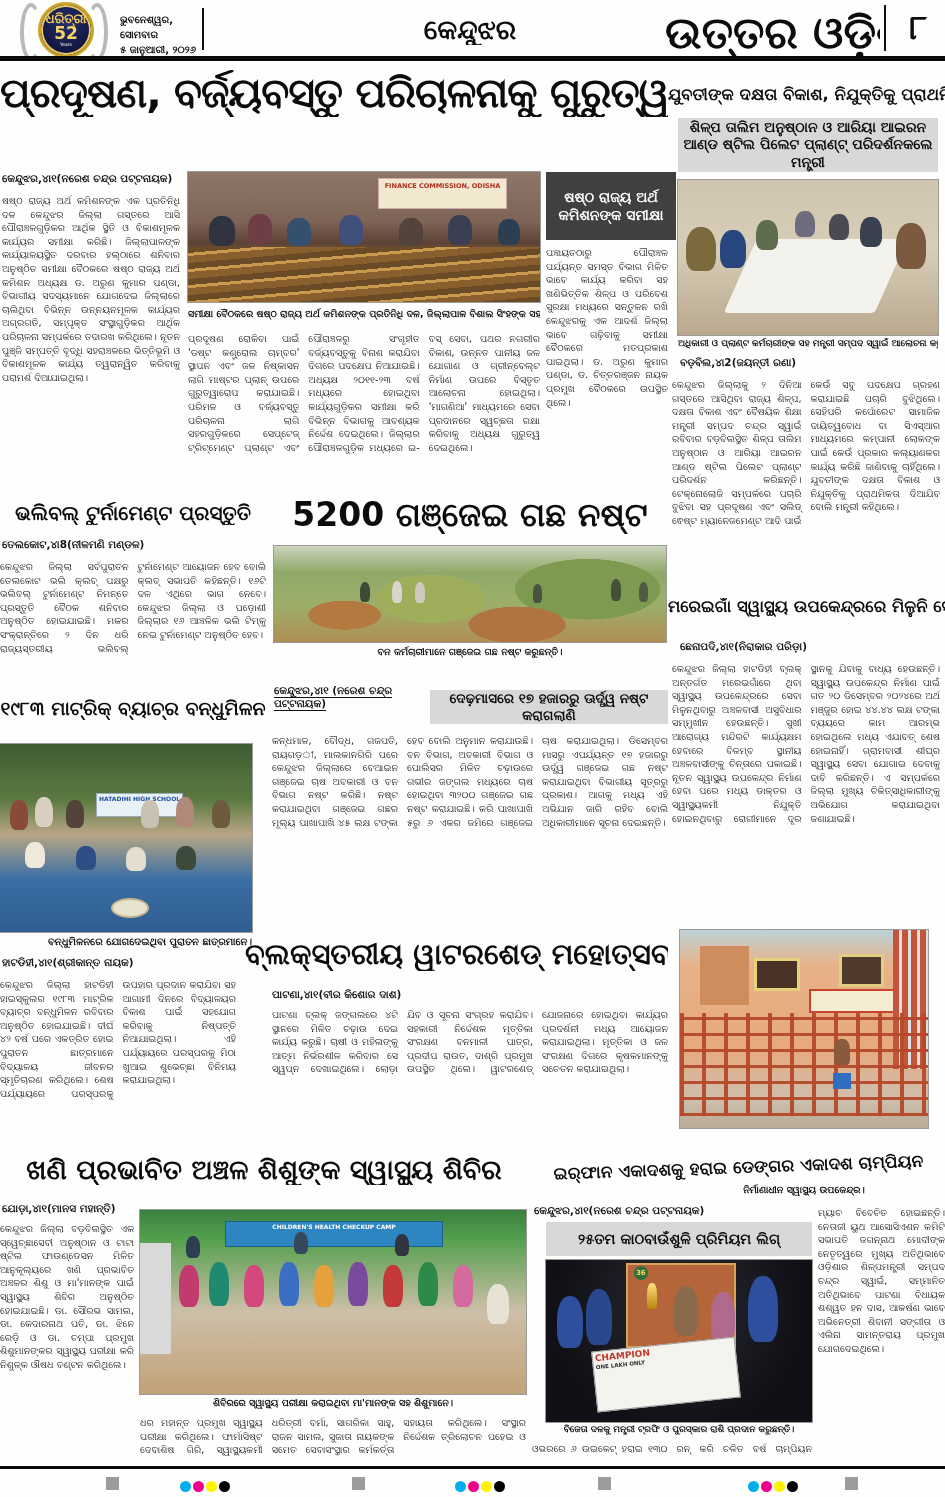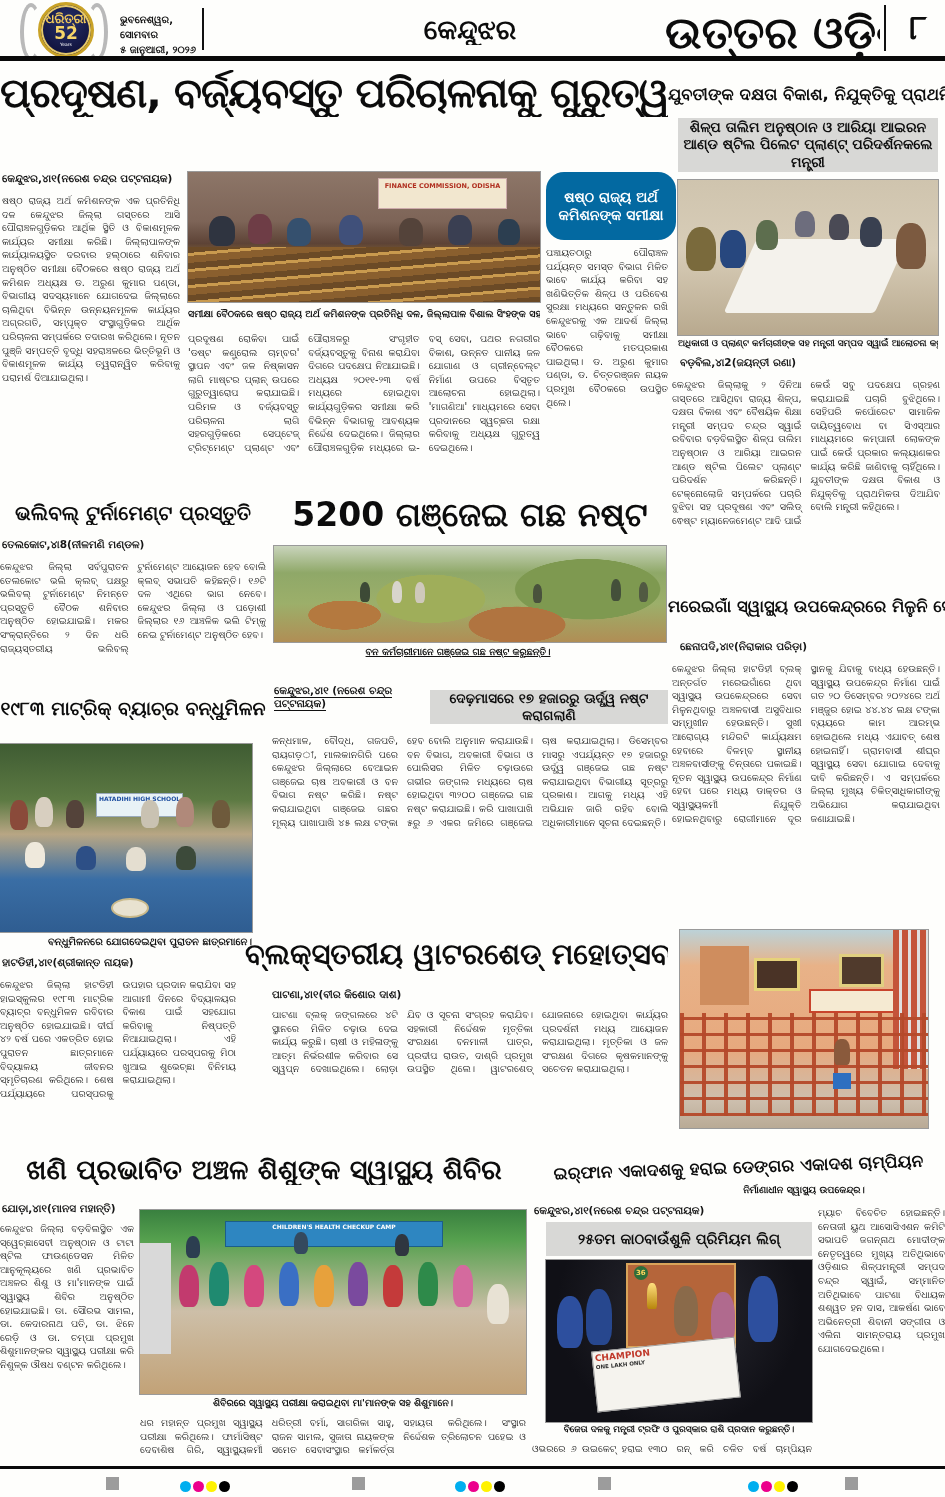--- a/index.html
+++ b/index.html
@@ -9,22 +9,22 @@
   .hl{font-weight:bold;color:#0c0c0c;text-align:center;white-space:nowrap;overflow:hidden;line-height:1.15;}
   .dateline{font-weight:bold;font-size:10.5px;white-space:nowrap;overflow:hidden;}
   .dateline span{border-bottom:1.4px solid #111;padding-bottom:1px;text-align:right;}
   .body{font-size:9.6px;line-height:1.42;text-align:justify;overflow:hidden;color:#1c1c1c;
         word-break:break-word;}
   .cols2{column-count:2;column-gap:9px;}
   .cols3{column-count:3;column-gap:9px;}
   .caption{font-size:9.5px;font-weight:bold;text-align:center;white-space:nowrap;overflow:hidden;color:#111;}
   .graybox{background:#d8d8d6;font-weight:bold;text-align:center;display:flex;align-items:center;
            justify-content:center;line-height:1.25;color:#0c0c0c;}
-  .blackbox{background:#0369a1;color:#fff;font-weight:bold;text-align:center;display:flex;
-            align-items:center;justify-content:center;line-height:1.3;border-radius:18px;}
+  .blackbox{background:#404040;color:#fff;font-weight:bold;text-align:center;display:flex;
+            align-items:center;justify-content:center;line-height:1.3;}
   .photo{position:absolute;overflow:hidden;outline:1px solid #9a9a9a;}
   .rule{position:absolute;background:#0a0a0a;}
   
   .logo-badge{position:absolute;left:14px;top:2px;width:100px;height:52px;}
   .logo-arc{position:absolute;top:1px;width:14px;height:50px;border:4px solid #b9b9b9;border-radius:50%;}
   .logo-arc.l{left:6px;border-right-color:transparent;}
   .logo-arc.r{right:6px;border-left-color:transparent;}
   .logo-circle{position:absolute;left:24px;top:0;width:50px;height:50px;border-radius:50%;
                background:radial-gradient(circle at 50% 35%,#26306b 0%,#121540 70%);
                border:3px solid #c9a227;display:flex;flex-direction:column;align-items:center;
@@ -152,21 +152,21 @@
            radial-gradient(ellipse 90px 40px at 40% 55%,#9fae5a 0 60%,transparent 61%),
            radial-gradient(ellipse 120px 50px at 80% 45%,#7e9950 0 60%,transparent 61%),
            linear-gradient(180deg,#c9d4bc 0%,#8fa868 28%,#9caf6a 60%,#b08e55 100%);">
       <div class="blob" style="left:22%;top:38%;width:10px;height:20px;background:#3d4a36;"></div>
       <div class="blob" style="left:30%;top:36%;width:10px;height:22px;background:#d8d5cc;"></div>
       <div class="blob" style="left:36%;top:37%;width:10px;height:21px;background:#cfc9bb;"></div>
       <div class="blob" style="left:66%;top:40%;width:9px;height:19px;background:#49523c;"></div>
       <div class="blob" style="left:86%;top:34%;width:10px;height:22px;background:#44503a;"></div>
       <div class="blob" style="left:93%;top:38%;width:9px;height:20px;background:#515a42;"></div>
     </div>
-    <div class="abs caption" style="left:262px;top:646px;width:392px;text-decoration:underline;">ବନ କର୍ମଚାରୀମାନେ ଗଞ୍ଜେଇ ଗଛ ନଷ୍ଟ କରୁଛନ୍ତି।</div>
+    <div class="abs caption" style="left:274px;top:646px;width:392px;">ବନ କର୍ମଚାରୀମାନେ ଗଞ୍ଜେଇ ଗଛ ନଷ୍ଟ କରୁଛନ୍ତି।</div>
     <div class="abs dateline" style="left:274px;top:684px;width:152px;white-space:normal;height:30px;"><span>କେନ୍ଦୁଝର,୪ା୧ (ନରେଶ ଚନ୍ଦ୍ର ପଟ୍ଟନାୟକ)</span></div>
     <div class="abs graybox" style="left:430px;top:690px;width:238px;height:34px;font-size:13.5px;">ଦେଢ଼ମାସରେ ୧୭ ହଜାରରୁ ଊର୍ଦ୍ଧ୍ୱ ନଷ୍ଟ କରାଗଲାଣି</div>
     <div class="abs body cols3" style="left:272px;top:734px;width:396px;height:190px;">କନ୍ଧମାଳ, ବୌଦ୍ଧ, ଗଜପତି, ରାୟଗଡ଼া, ମାଲକାନଗିରି ପରେ କେନ୍ଦୁଝର ଜିଲ୍ଲାରେ ବେଆଇନ ଗଞ୍ଜେଇ ଚାଷ ଅବକାରୀ ଓ ବନ ବିଭାଗ ନଷ୍ଟ କରିଛି। ନଷ୍ଟ କରାଯାଇଥିବା ଗଞ୍ଜେଇ ଗଛର ମୂଲ୍ୟ ପାଖାପାଖି ୪୫ ଲକ୍ଷ ଟଙ୍କା ହେବ ବୋଲି ଅନୁମାନ କରାଯାଉଛି। ବନ ବିଭାଗ, ଅବକାରୀ ବିଭାଗ ଓ ପୋଲିସର ମିଳିତ ଚଢ଼ାଉରେ ଗଭୀର ଜଙ୍ଗଲ ମଧ୍ୟରେ ଚାଷ ହୋଇଥିବା ୩୨୦୦ ଗଞ୍ଜେଇ ଗଛ ନଷ୍ଟ କରାଯାଇଛି। କରି ପାଖାପାଖି ୫ରୁ ୬ ଏକର ଜମିରେ ଗଞ୍ଜେଇ ଚାଷ କରାଯାଇଥିଲା। ଡିସେମ୍ବର ମାସରୁ ଏପର୍ଯ୍ୟନ୍ତ ୧୭ ହଜାରରୁ ଊର୍ଦ୍ଧ୍ୱ ଗଞ୍ଜେଇ ଗଛ ନଷ୍ଟ କରାଯାଇଥିବା ବିଭାଗୀୟ ସୂତ୍ରରୁ ପ୍ରକାଶ। ଆଗକୁ ମଧ୍ୟ ଏହି ଅଭିଯାନ ଜାରି ରହିବ ବୋଲି ଅଧିକାରୀମାନେ ସୂଚନା ଦେଇଛନ୍ତି।</div>
   </section>
 
   <section>
     <h2 class="abs hl" style="left:0;top:698px;width:266px;font-size:19px;margin:0;">୧୯୮୩ ମାଟ୍ରିକ୍ ବ୍ୟାଚ୍‌ର ବନ୍ଧୁମିଳନ</h2>
     <div class="photo" style="left:0;top:744px;width:252px;height:188px;
          background:linear-gradient(180deg,#3f5c33 0%,#5d7a43 30%,#b8a684 48%,#3a6ea5 72%,#2f5d91 100%);">
       <div class="banner-tag" style="left:38%;top:26%;width:34%;height:22px;background:#e8f2f6;

